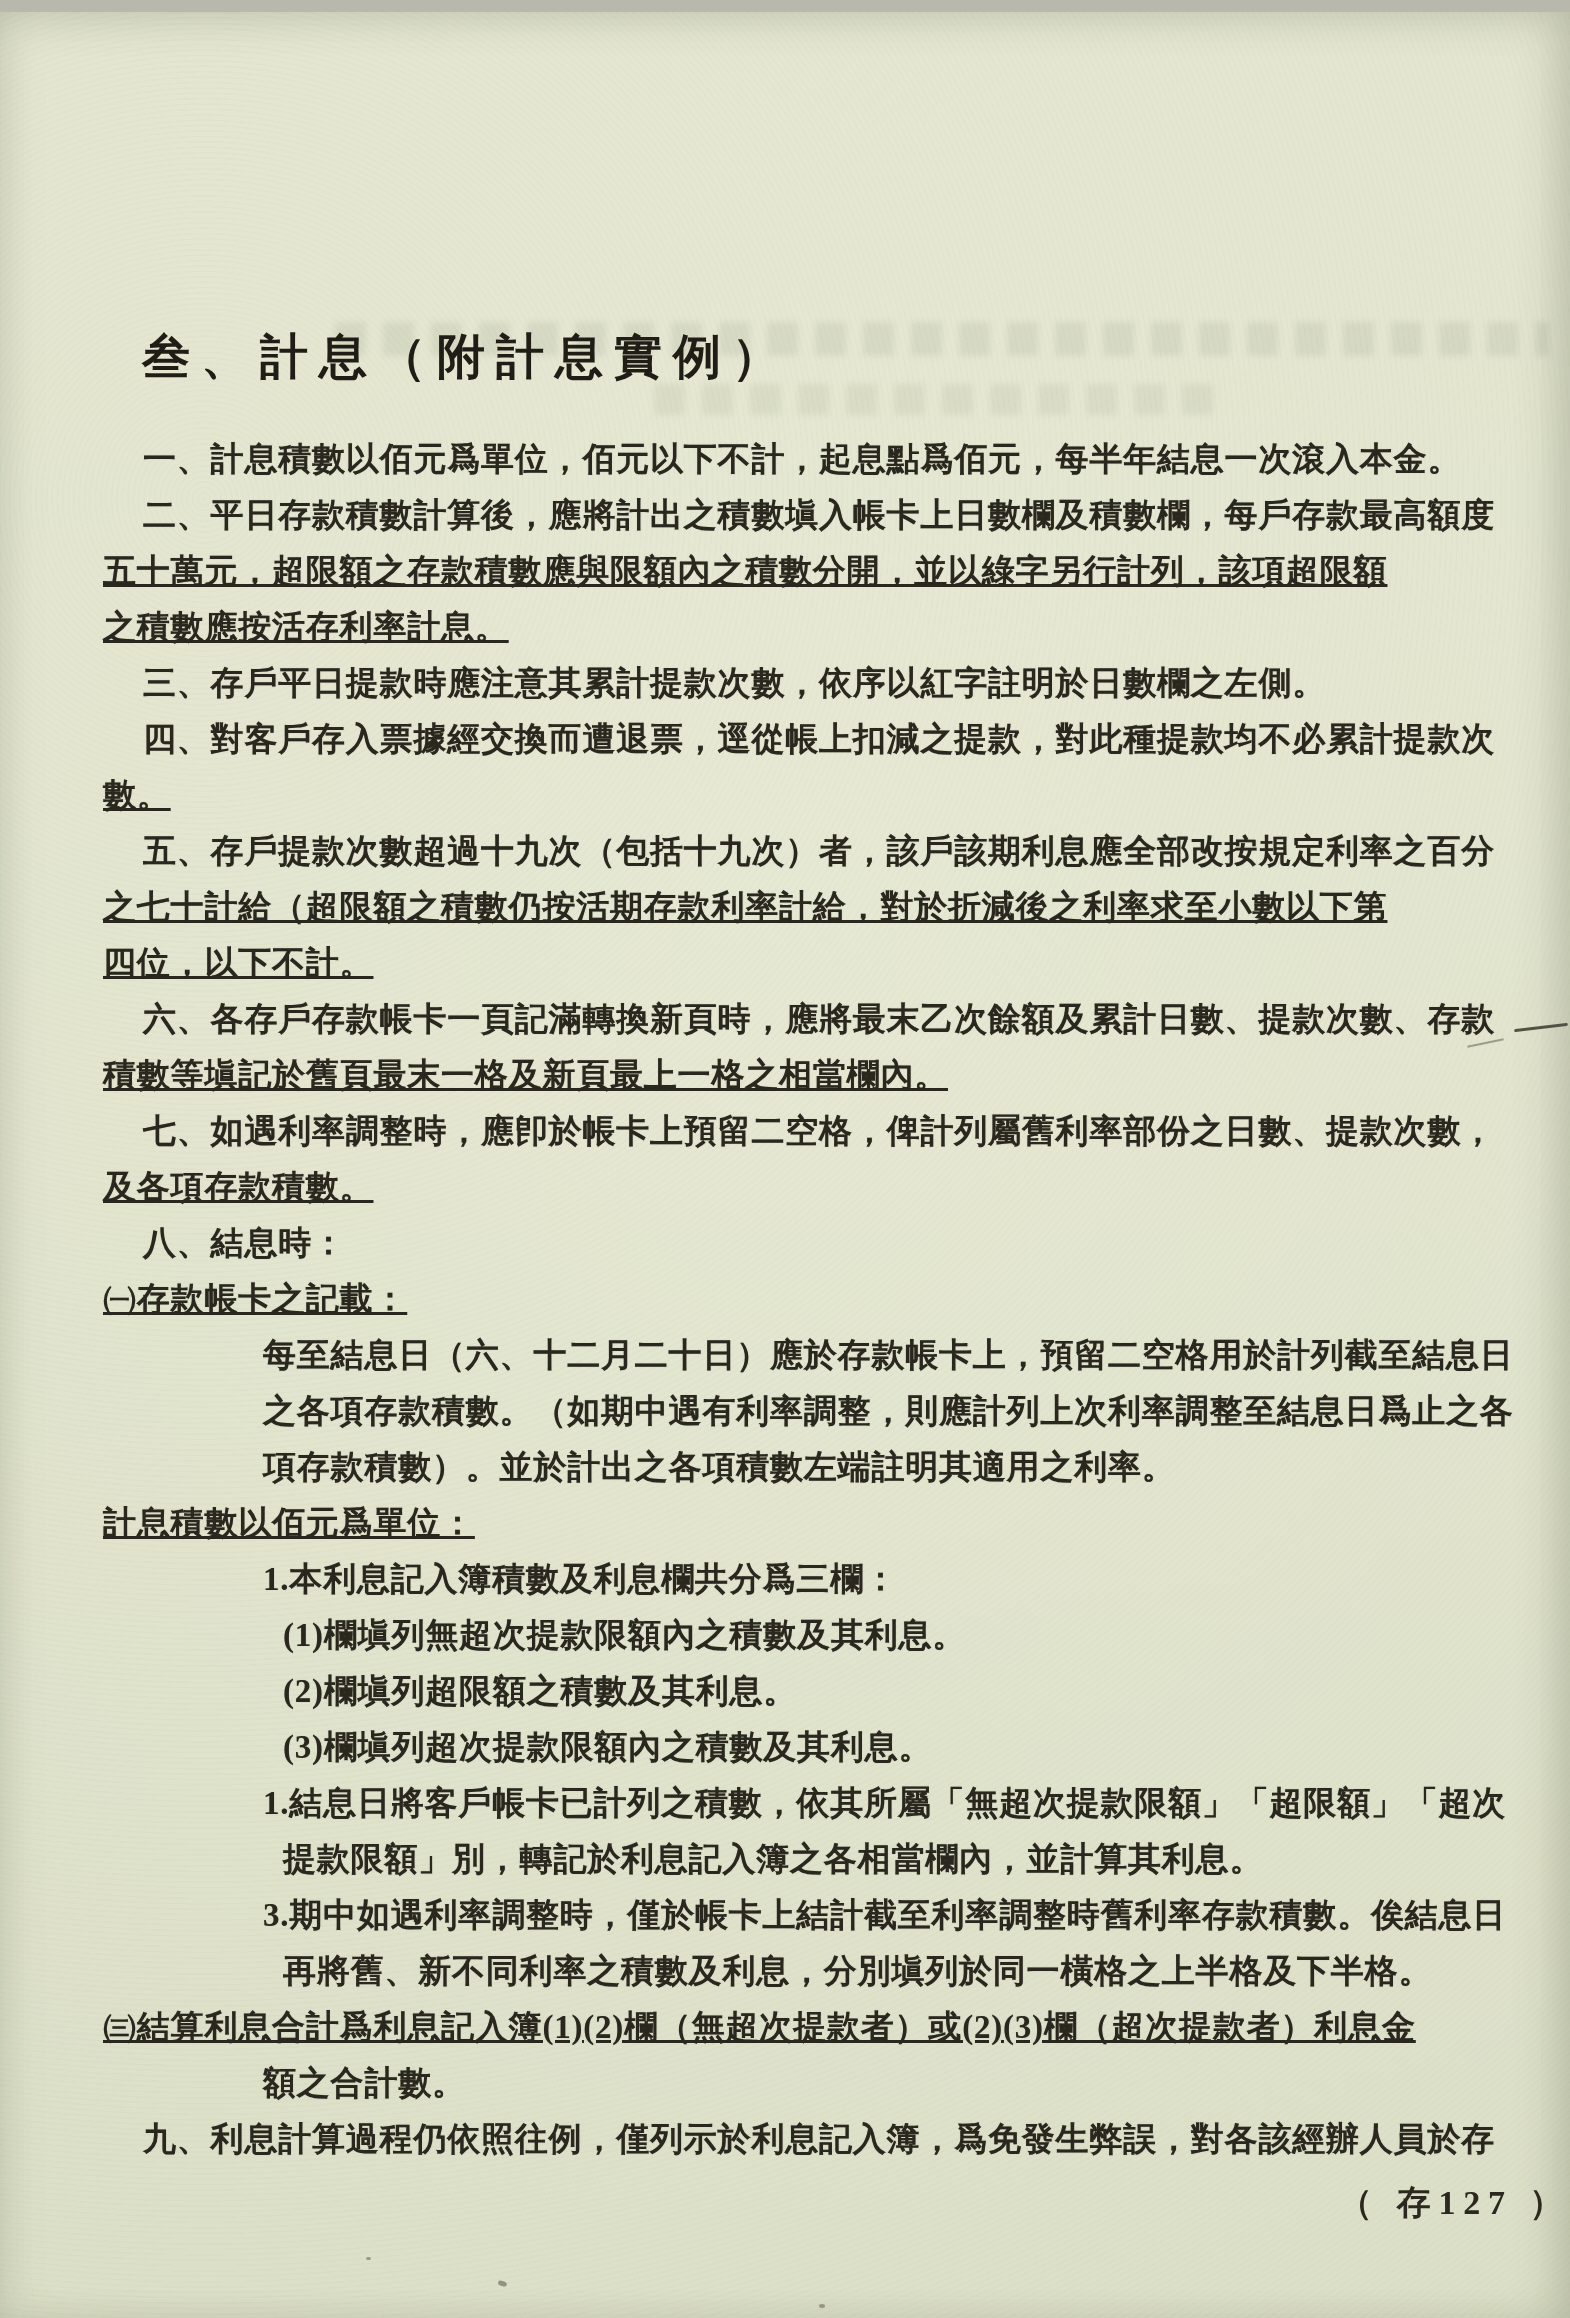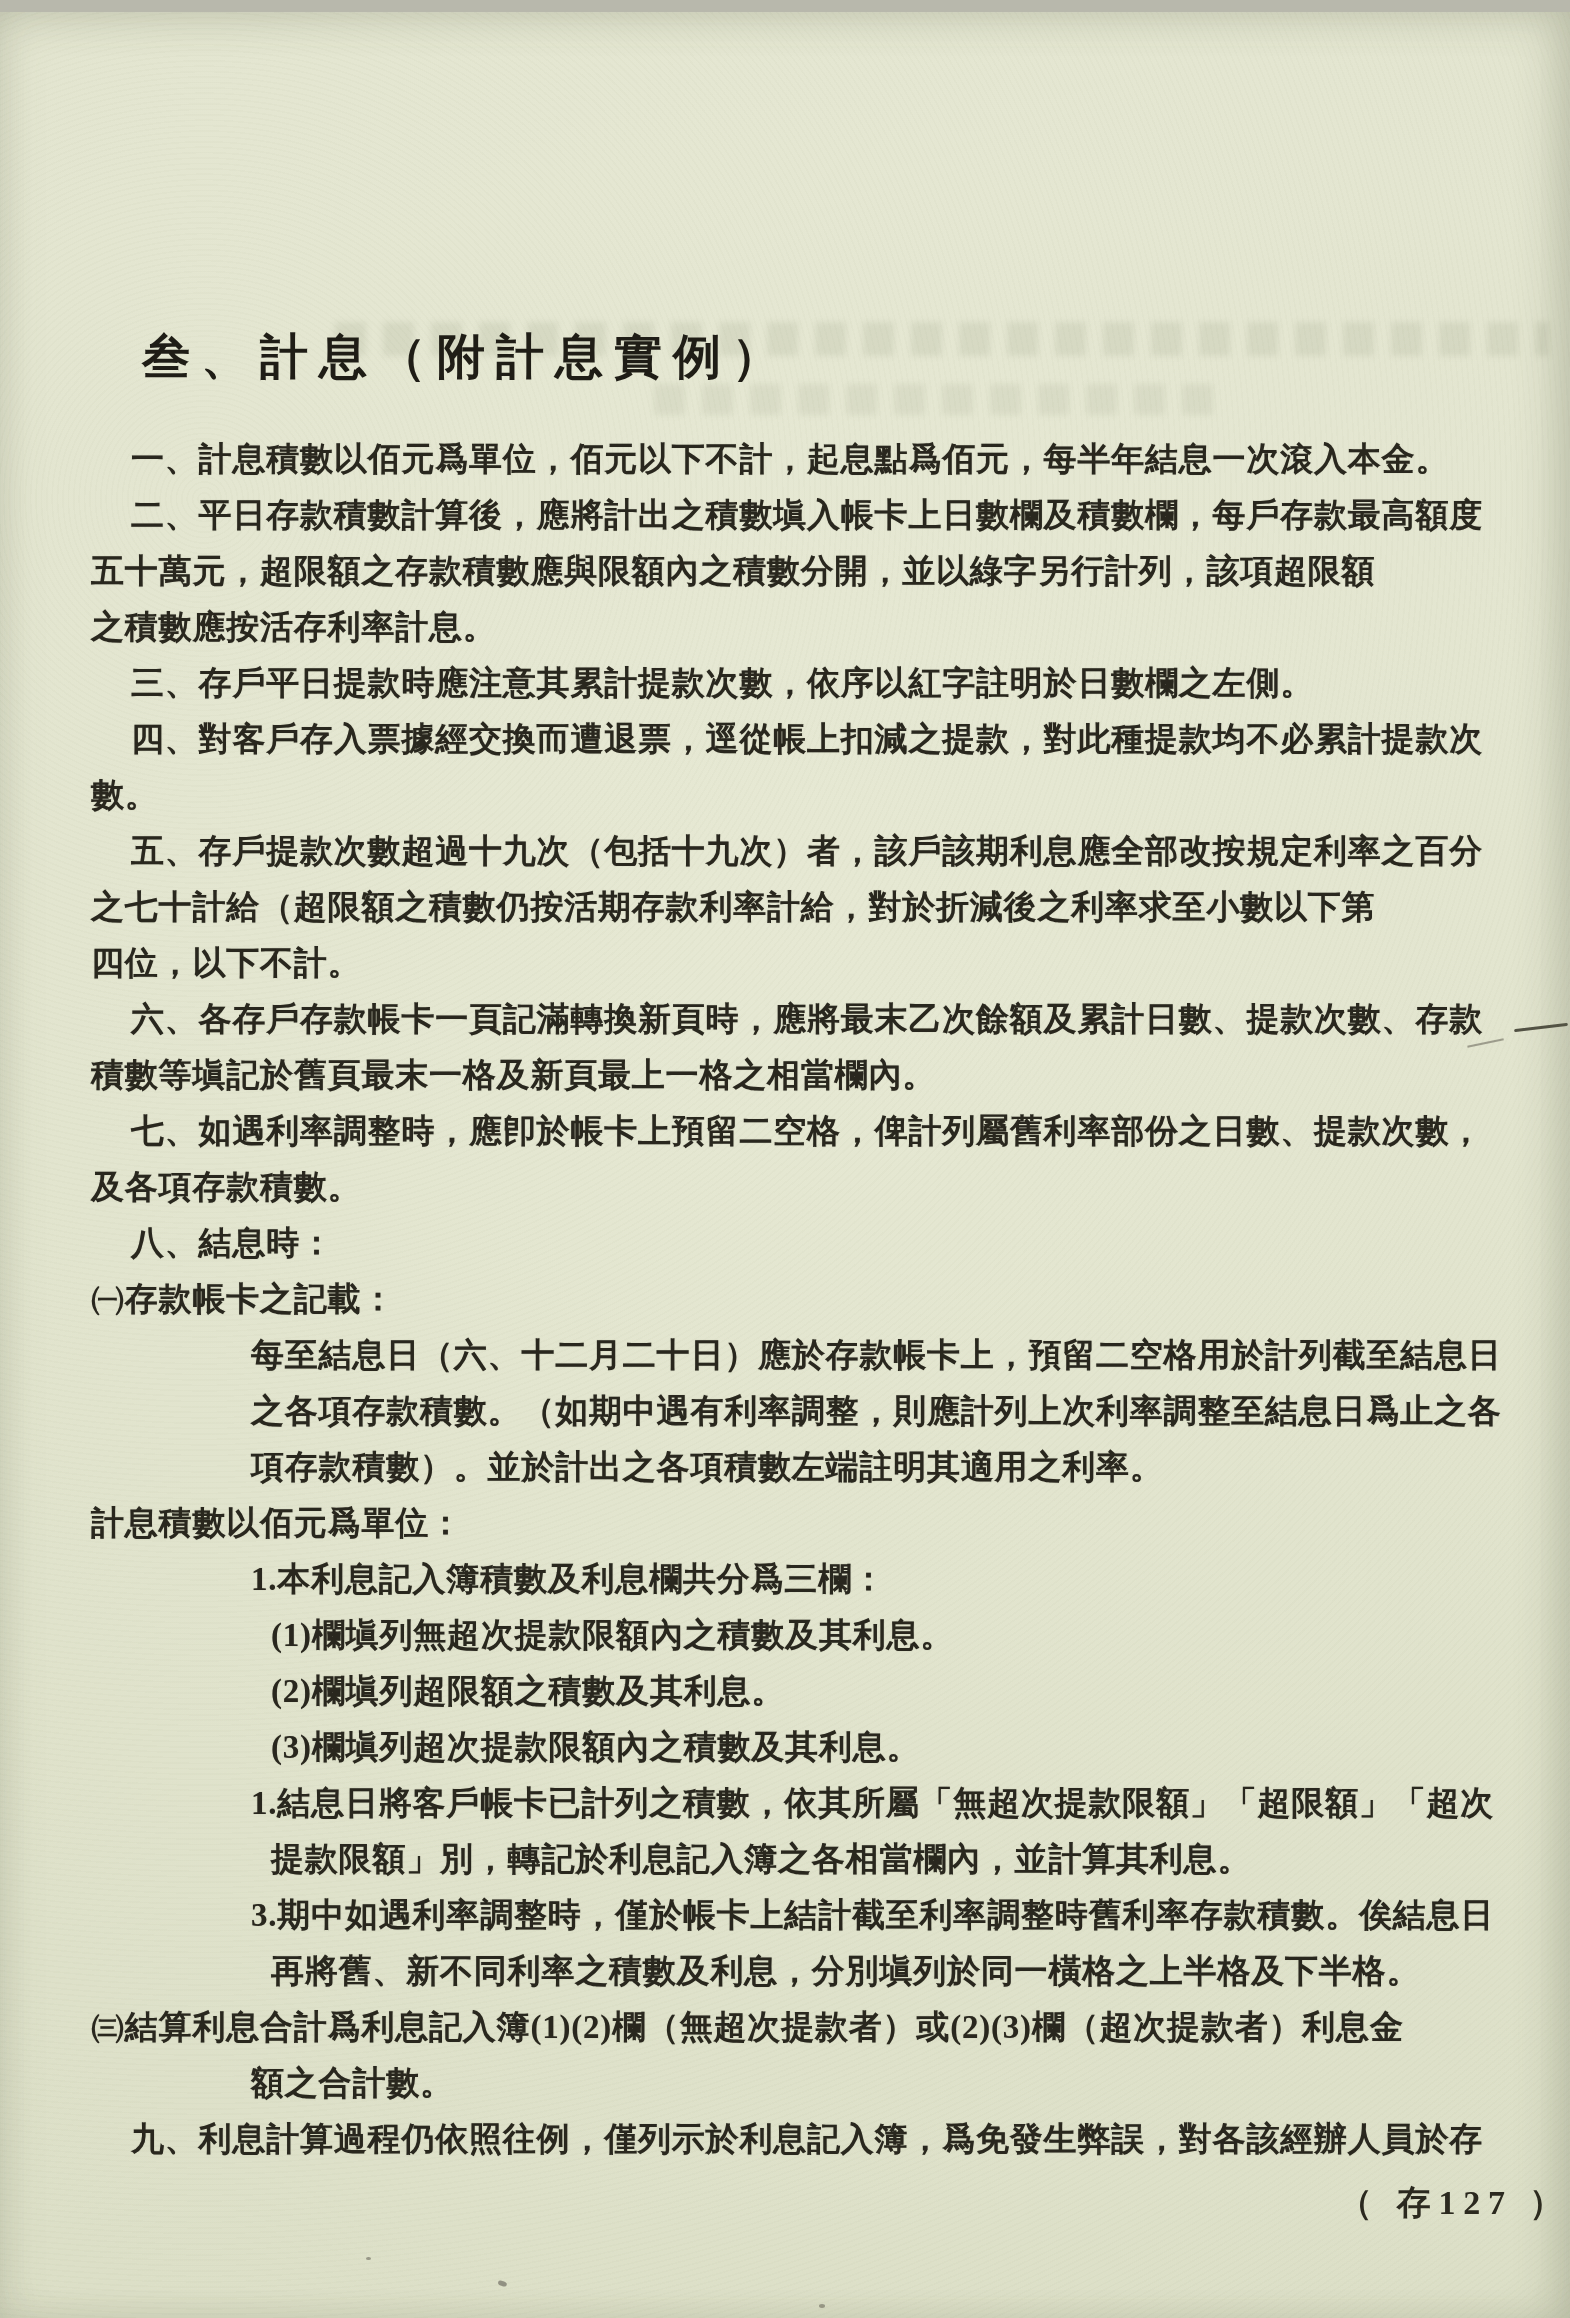--- a/index.html
+++ b/index.html
@@ -41,36 +41,36 @@
     font-size: 48px;
     font-weight: 700;
     letter-spacing: 11px;
     white-space: nowrap;
     color: #1f1d16;
   }
 
   .body-lines {
     position: absolute;
     top: 419px;
-    left: 0;
+    left: 12px;
     right: 0;
   }
   .line {
     margin: 0;
     height: 56px;
     line-height: 56px;
     font-size: 33px;
     font-weight: 600;
     letter-spacing: 0.8px;
     white-space: nowrap;
     color: #29271e;
     text-shadow: 0 0 0.8px rgba(45, 42, 32, 0.35);
   }
   .i0 { padding-left: 131px; }
-  .i1 { padding-left: 91px; }
+  .i1 { padding-left: 91px; text-decoration: underline; }
   .i2 { padding-left: 251px; }
   .i3 { padding-left: 271px; }
 
   .footer {
     position: absolute;
     top: 2168px;
     left: 0;
     width: 100%;
     text-align: right;
     font-size: 34px;

